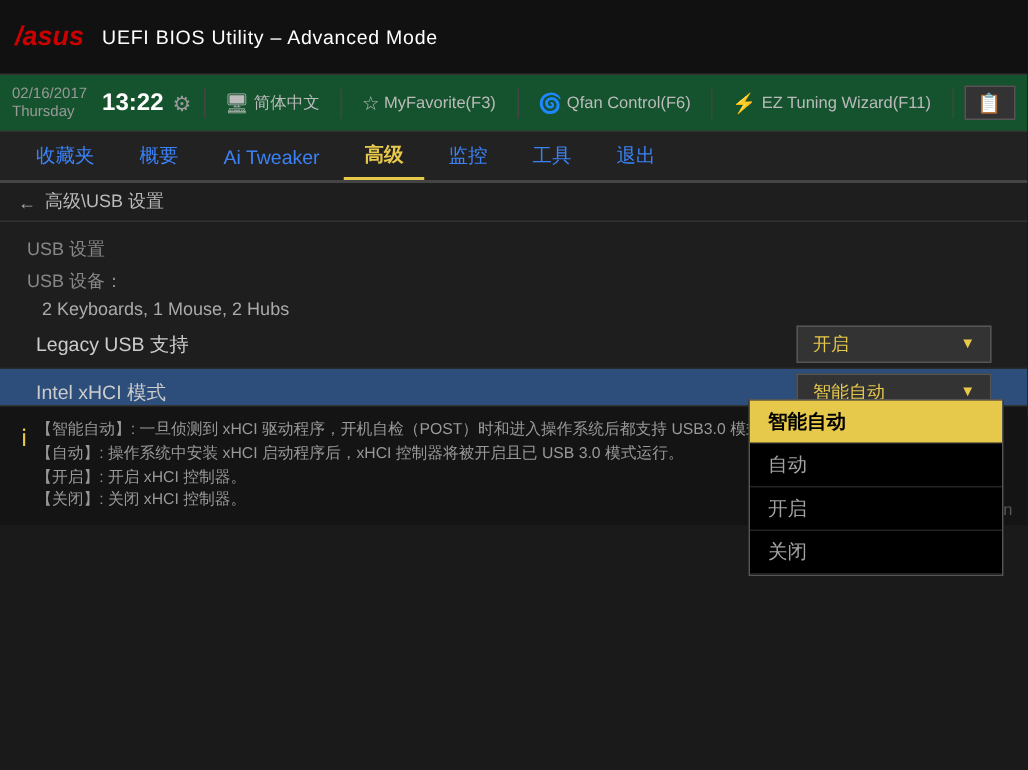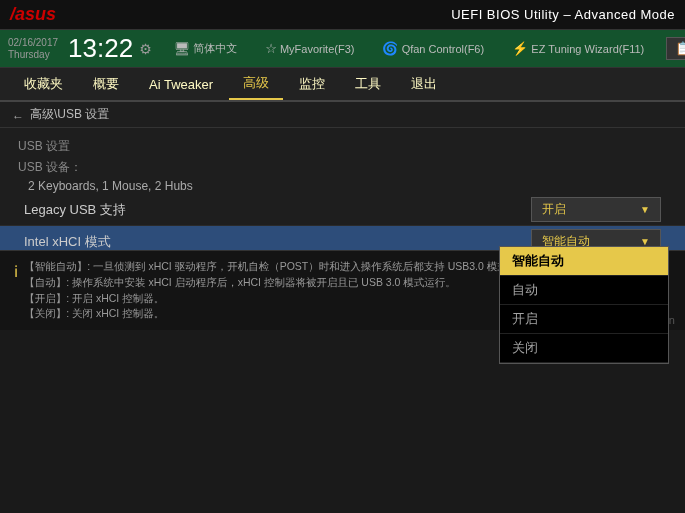--- a/index.html
+++ b/index.html
@@ -8,26 +8,25 @@
       height: 513px;
       background: #1a1a1a;
       font-family: Arial, sans-serif;
       overflow: hidden;
       color: #ccc;
     }
 
     
     #header {
       background: #111;
-      height: 30px;
+      height: 50px;
       display: flex;
       align-items: center;
       padding: 0 10px;
       border-bottom: 1px solid #333;
-      justify-content: space-between;
     }
     #asus-logo {
       color: #cc0000;
       font-weight: bold;
       font-size: 18px;
       font-style: italic;
       margin-right: 12px;
       font-family: Arial Black, sans-serif;
     }
     #bios-title {
@@ -49,23 +48,23 @@
     }
     #datetime {
       display: flex;
       flex-direction: column;
       margin-right: 4px;
       font-size: 10px;
       color: #999;
       line-height: 1.2;
     }
     #time-display {
-      font-size: 26px;
+      font-size: 16px;
       color: #fff;
-      font-weight: normal;
+      font-weight: bold;
       margin-right: 2px;
     }
     #gear-icon-time {
       color: #999;
       font-size: 14px;
     }
     .toolbar-item {
       display: flex;
       align-items: center;
       gap: 3px;
@@ -97,30 +96,30 @@
     #nav {
       background: #222;
       height: 34px;
       display: flex;
       align-items: center;
       padding: 0 10px;
       gap: 2px;
       border-bottom: 2px solid #444;
     }
     .nav-tab {
-      color: #fef9c3;
+      color: #3b82f6;
       font-size: 13px;
       padding: 6px 14px;
       cursor: pointer;
       border-radius: 2px 2px 0 0;
     }
     .nav-tab.active {
       color: #e6c84a;
       border-bottom: 2px solid #e6c84a;
-      font-weight: normal;
+      font-weight: bold;
     }
 
     
     #breadcrumb {
       background: #1e1e1e;
       height: 26px;
       display: flex;
       align-items: center;
       padding: 0 12px;
       font-size: 12px;

